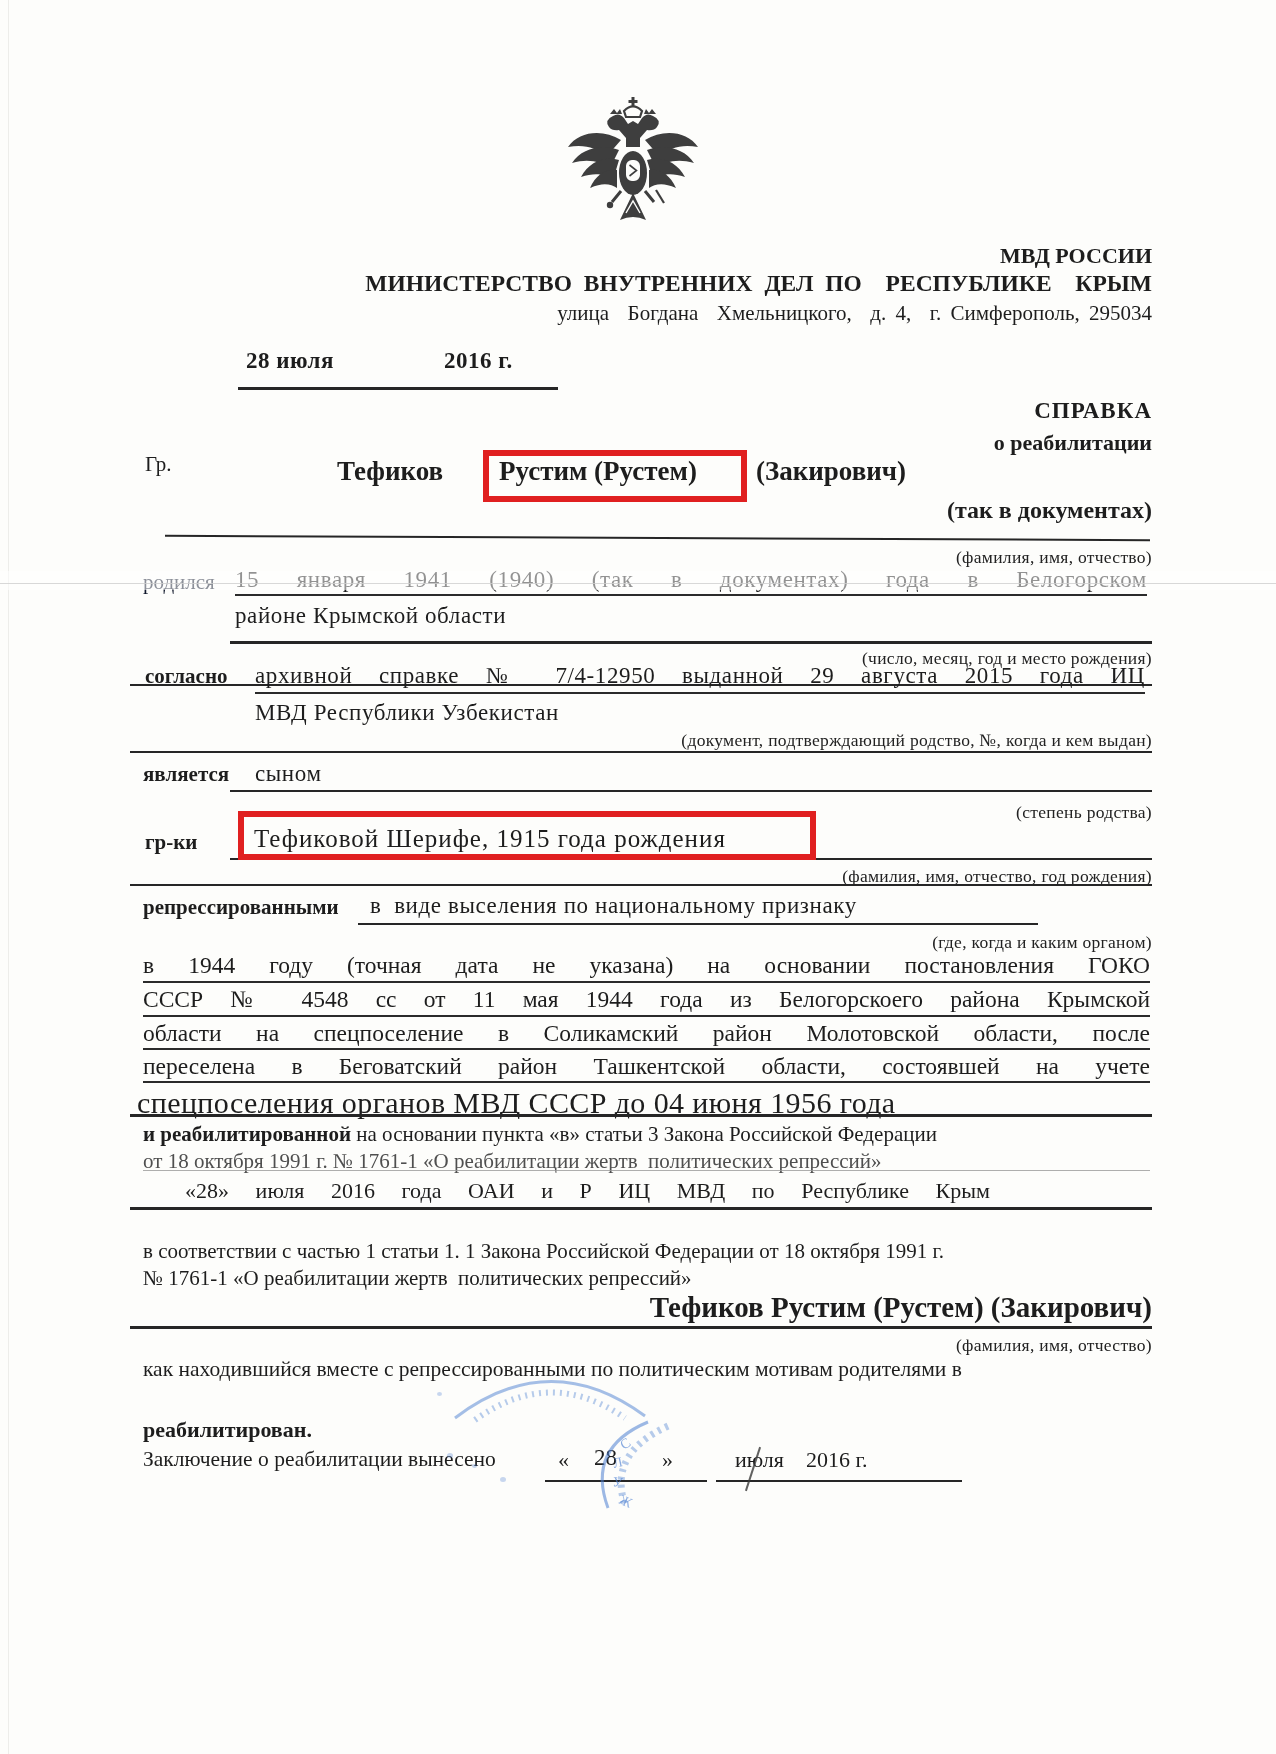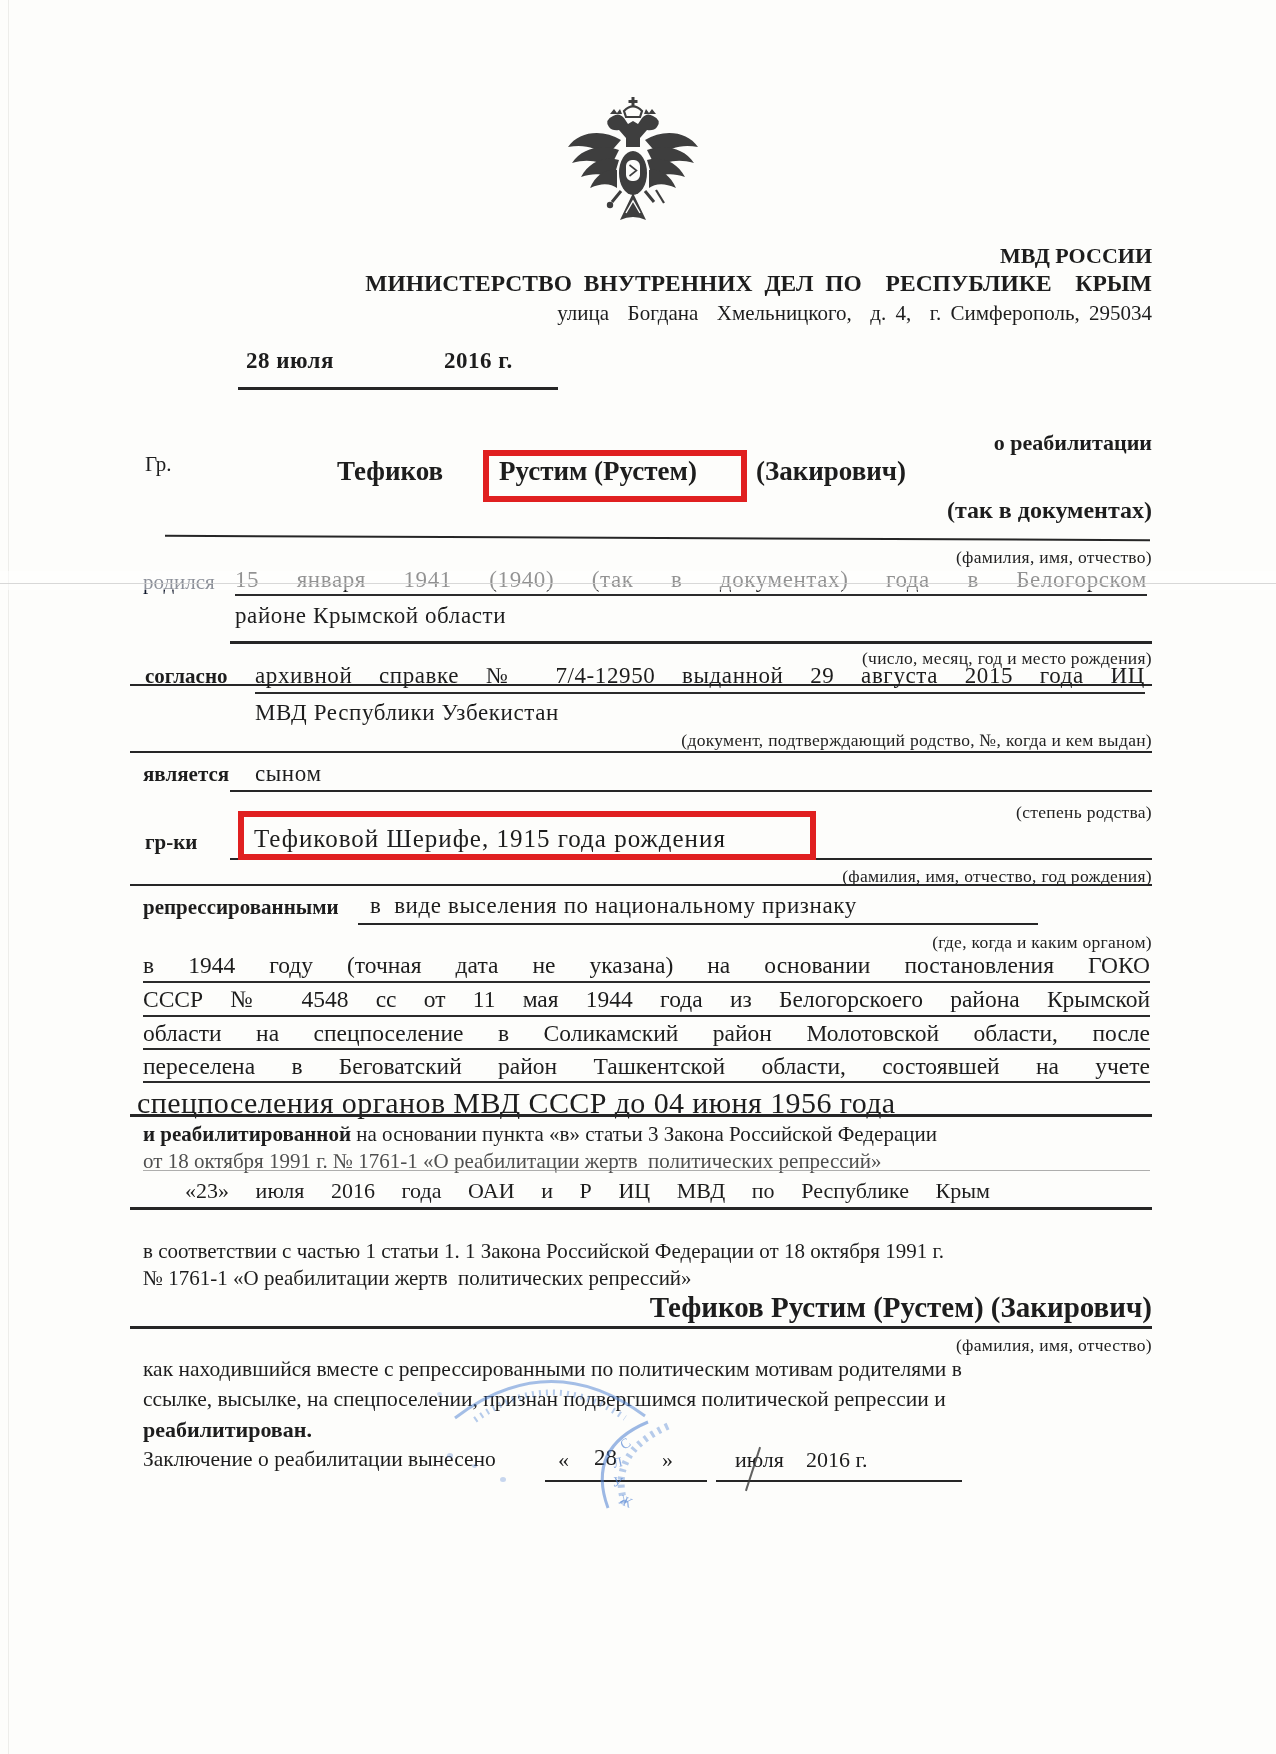--- a/index.html
+++ b/index.html
@@ -60,20 +60,21 @@
   </div>
 
   <div class="cen b" style="top:243px;font-size:22px;padding-left:14px">МВД РОССИИ</div>
   <div class="cen b" style="top:270px;font-size:23.5px;word-spacing:6px;padding-left:18px">МИНИСТЕРСТВО ВНУТРЕННИХ ДЕЛ ПО&nbsp; РЕСПУБЛИКЕ&nbsp; КРЫМ</div>
   <div class="cen" style="top:301px;font-size:21px;word-spacing:4px;padding-left:20px">улица&nbsp; Богдана&nbsp; Хмельницкого,&nbsp; д. 4,&nbsp; г. Симферополь, 295034</div>
 
   <div class="abs b" style="left:246px;top:348px;font-size:23px;letter-spacing:.5px">28 июля</div>
   <div class="abs b" style="left:444px;top:348px;font-size:23px;letter-spacing:.5px">2016 г.</div>
   <div class="rule" style="left:238px;top:387px;width:320px;height:2.5px"></div>
 
+  <div class="cen b" style="top:398px;font-size:23px;letter-spacing:1px;padding-left:22px">СПРАВКА</div>
   <div class="cen b" style="top:430px;font-size:22px;padding-left:22px">о реабилитации</div>
 
   <div class="abs" style="left:145px;top:452px;font-size:21px">Гр.</div>
   <div class="abs b" style="left:337px;top:456px;font-size:27px">Тефиков</div>
   <div class="abs b" style="left:499px;top:456px;font-size:27px;z-index:3">Рустим (Рустем)</div>
   <div class="abs b" style="left:756px;top:456px;font-size:27px">(Закирович)</div>
   <div class="redbox" style="left:483px;top:450px;width:264px;height:52px"></div>
   <div class="cen b" style="top:497px;font-size:24px;padding-left:40px">(так в документах)</div>
   <div class="rule" style="left:165px;top:537px;width:985px;transform:rotate(.25deg)"></div>
   <div class="cen cap" style="top:547px;padding-left:60px">(фамилия, имя, отчество)</div>
@@ -114,31 +115,30 @@
   <div class="abs jl ub" style="left:143px;top:1052px;width:1007px;height:31px;line-height:29px;font-size:23.5px">переселена в Беговатский район Ташкентской области, состоявшей на учете</div>
   <div class="abs" style="left:137px;top:1086px;font-size:30px;letter-spacing:.4px">спецпоселения органов МВД СССР до 04 июня 1956 года</div>
   <div class="rule" style="left:130px;top:1114px;width:1022px;height:2.5px"></div>
 
   <div class="abs" style="left:143px;top:1122px;font-size:21px">
     <span class="b">и реабилитированной</span><span> на основании пункта «в» статьи 3 Закона Российской Федерации</span>
   </div>
   <div class="abs fade" style="left:143px;top:1149px;font-size:21px">от 18 октября 1991 г. № 1761-1 «О реабилитации жертв&nbsp; политических репрессий»</div>
   <div class="grayline" style="left:143px;top:1170px;width:1007px"></div>
 
-  <div class="abs jl" style="left:185px;top:1178px;width:805px;font-size:22px">«23» июля 2016 года ОАИ и Р ИЦ МВД по Республике Крым</div>
+  <div class="abs jl" style="left:185px;top:1178px;width:805px;font-size:22px">«28» июля 2016 года ОАИ и Р ИЦ МВД по Республике Крым</div>
   <div class="rule" style="left:130px;top:1207px;width:1022px;height:2.5px"></div>
   <div class="abs" style="left:143px;top:1239px;font-size:21px">в соответствии с частью 1 статьи 1. 1 Закона Российской Федерации от 18 октября 1991 г.</div>
   <div class="abs" style="left:143px;top:1266px;font-size:21px">№ 1761-1 «О реабилитации жертв&nbsp; политических репрессий»</div>
 
   <div class="cen b" style="top:1291px;font-size:29px;padding-left:40px">Тефиков Рустим (Рустем) (Закирович)</div>
   <div class="rule" style="left:130px;top:1326px;width:1022px;height:2.5px"></div>
   <div class="cen cap" style="top:1335px;padding-left:40px">(фамилия, имя, отчество)</div>
 
   <div class="abs" style="left:143px;top:1357px;font-size:21.5px">как находившийся вместе с репрессированными по политическим мотивам родителями в</div>
-  <div class="abs" style="left:143px;top:1387px;font-size:21.5px">ссылке, высылке, на спецпоселении, признан подвергшимся политической репрессии и</div>
   <div class="abs b" style="left:143px;top:1417px;font-size:22px">реабилитирован.</div>
   <div class="abs" style="left:143px;top:1447px;font-size:21.5px">Заключение о реабилитации вынесено</div>
 
   <div class="abs" style="left:558px;top:1447px;font-size:22px">«</div>
   <div class="abs" style="left:594px;top:1445px;font-size:23px">28</div>
   <div class="abs" style="left:662px;top:1447px;font-size:22px">»</div>
   <div class="rule" style="left:545px;top:1480px;width:162px"></div>
   <div class="abs" style="left:735px;top:1447px;font-size:22px">июля</div>
   <div class="abs" style="left:806px;top:1447px;font-size:22px">2016 г.</div>
   <div class="rule" style="left:716px;top:1480px;width:246px"></div>

